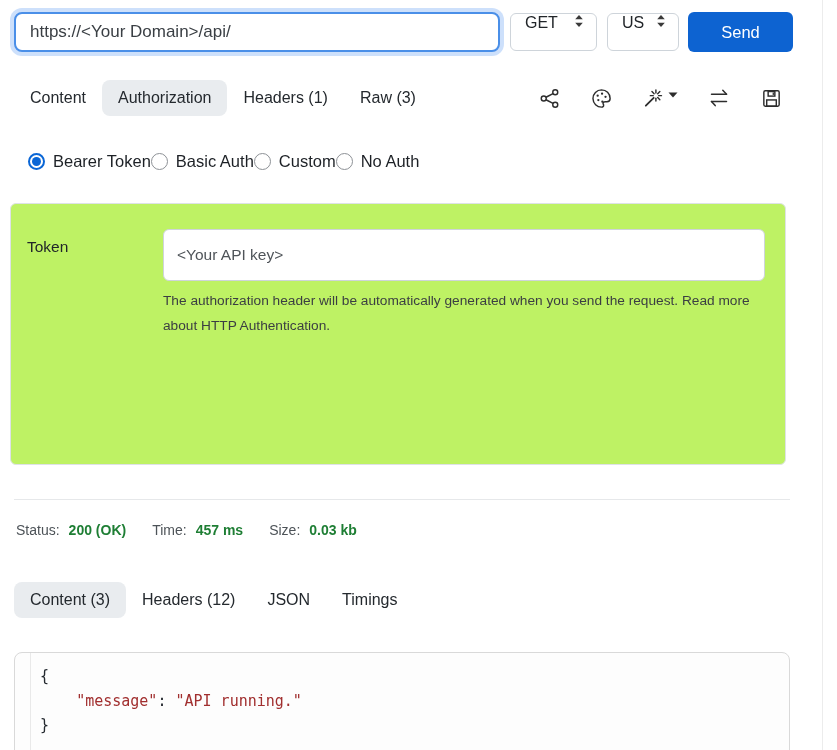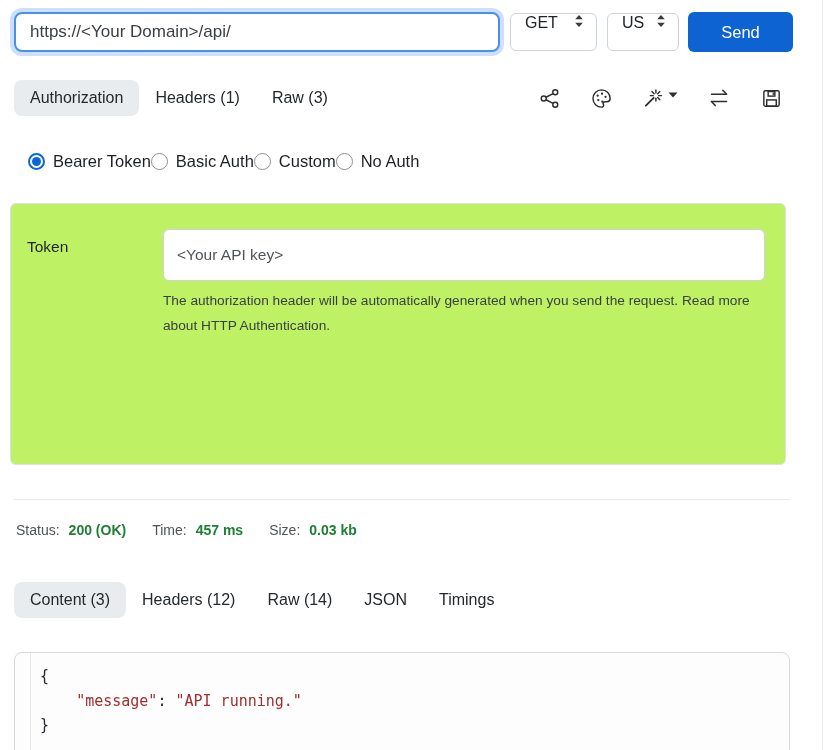--- a/index.html
+++ b/index.html
@@ -102,20 +102,21 @@
       <svg width="10" height="14" viewBox="0 0 10 14">
           <path d="M5 1 L8.8 5.3 L1.2 5.3 Z" fill="#3a3a3a"></path>
           <path d="M1.2 8.7 L8.8 8.7 L5 13 Z" fill="#3a3a3a"></path>
         </svg>
     </span>
   </div>
   <button class="send-btn">Send</button>
 </div>
 
 <div class="tabs-row">
+  <div class="tab">Content</div>
   <div class="tab active">Authorization</div>
   <div class="tab">Headers (1)</div>
   <div class="tab">Raw (3)</div>
 
   <div class="toolbar">
     <button class="icon-btn">
       <span>
         <svg width="23" height="23" viewBox="0 0 24 24" fill="none" stroke="#2d2d2d" stroke-width="1.5">
           <circle cx="18" cy="5.5" r="2.6"></circle>
             <circle cx="6" cy="12" r="2.6"></circle>
@@ -219,21 +220,20 @@
   </div>
   <div class="status-group">
     <span class="status-label">Size:</span>
     <span class="status-value">0.03 kb</span>
   </div>
 </div>
 
 <div class="response-tabs">
   <div class="tab active">Content (3)</div>
   <div class="tab">Headers (12)</div>
-  <div class="tab">Raw (14)</div>
   <div class="tab">JSON</div>
   <div class="tab">Timings</div>
 </div>
 
 <div class="code-block">
   <div class="code-gutter"></div>
   <div class="code-area">
     <div class="code-line"><span>{</span></div>
     <div class="code-line"><span>    </span><span class="code-str">"message"</span><span>: </span><span class="code-str">"API running."</span></div>
     <div class="code-line"><span>}</span></div>

